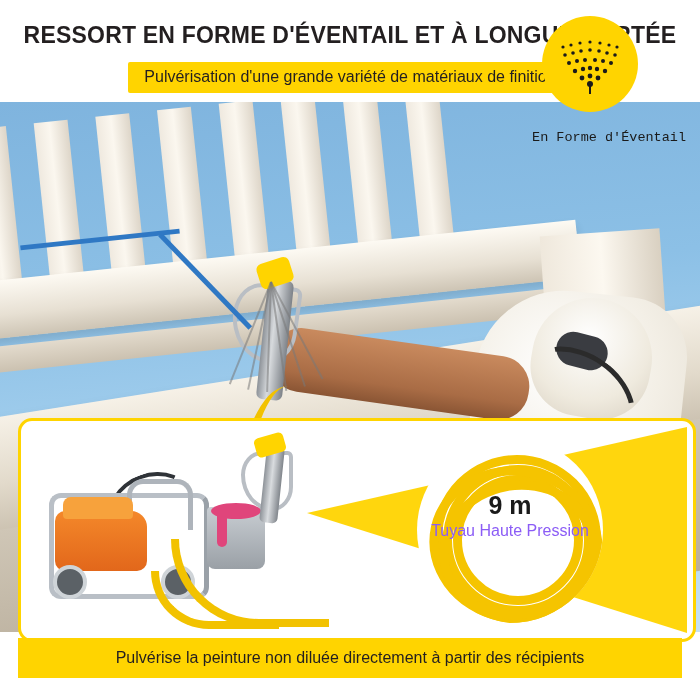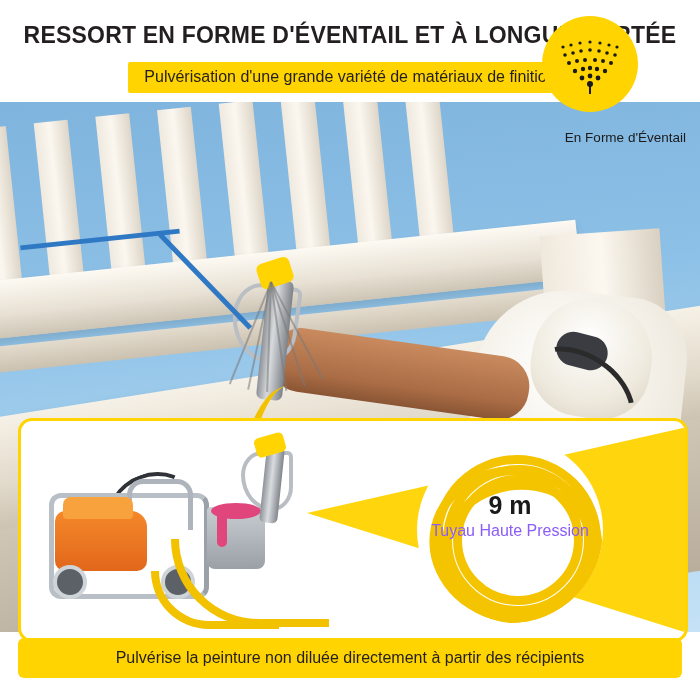--- a/index.html
+++ b/index.html
@@ -275,38 +275,40 @@
   .badge svg { display: block; }
   .badge-caption {
     position: absolute;
     right: 14px;
     top: 128px;
     width: 260px;
     text-align: right;
     color: #1a1a1a;
     font-size: 13.5px;
     line-height: 19px;
+    font-family: Liberation Mono, monospace;
   }
   .badge-caption .arrow {
     color: #1a1a1a;
     font-size: 12px;
     margin-right: 2px;
   }
 
   
   .card {
     position: absolute;
     left: 18px;
     top: 418px;
     width: 664px;
     height: 218px;
     background: #ffffff;
     border: 3px solid #ffd400;
     border-radius: 14px;
     overflow: hidden;
+    padding-left: 8px;
   }
   
   .machine {
     position: absolute;
     left: 28px;
     top: 58px;
     width: 200px;
     height: 120px;
   }
   .m-body {
@@ -501,21 +503,21 @@
   }
 
   
   .footer {
     position: absolute;
     left: 18px;
     top: 638px;
     width: 664px;
     height: 40px;
     background: #ffd400;
-    border-radius: 6px;
+    border-radius: 0;
     display: flex;
     align-items: center;
     justify-content: center;
   }
   .footer span {
     font-size: 16px;
     color: #231f20;
   }
 </style>
 </head>

